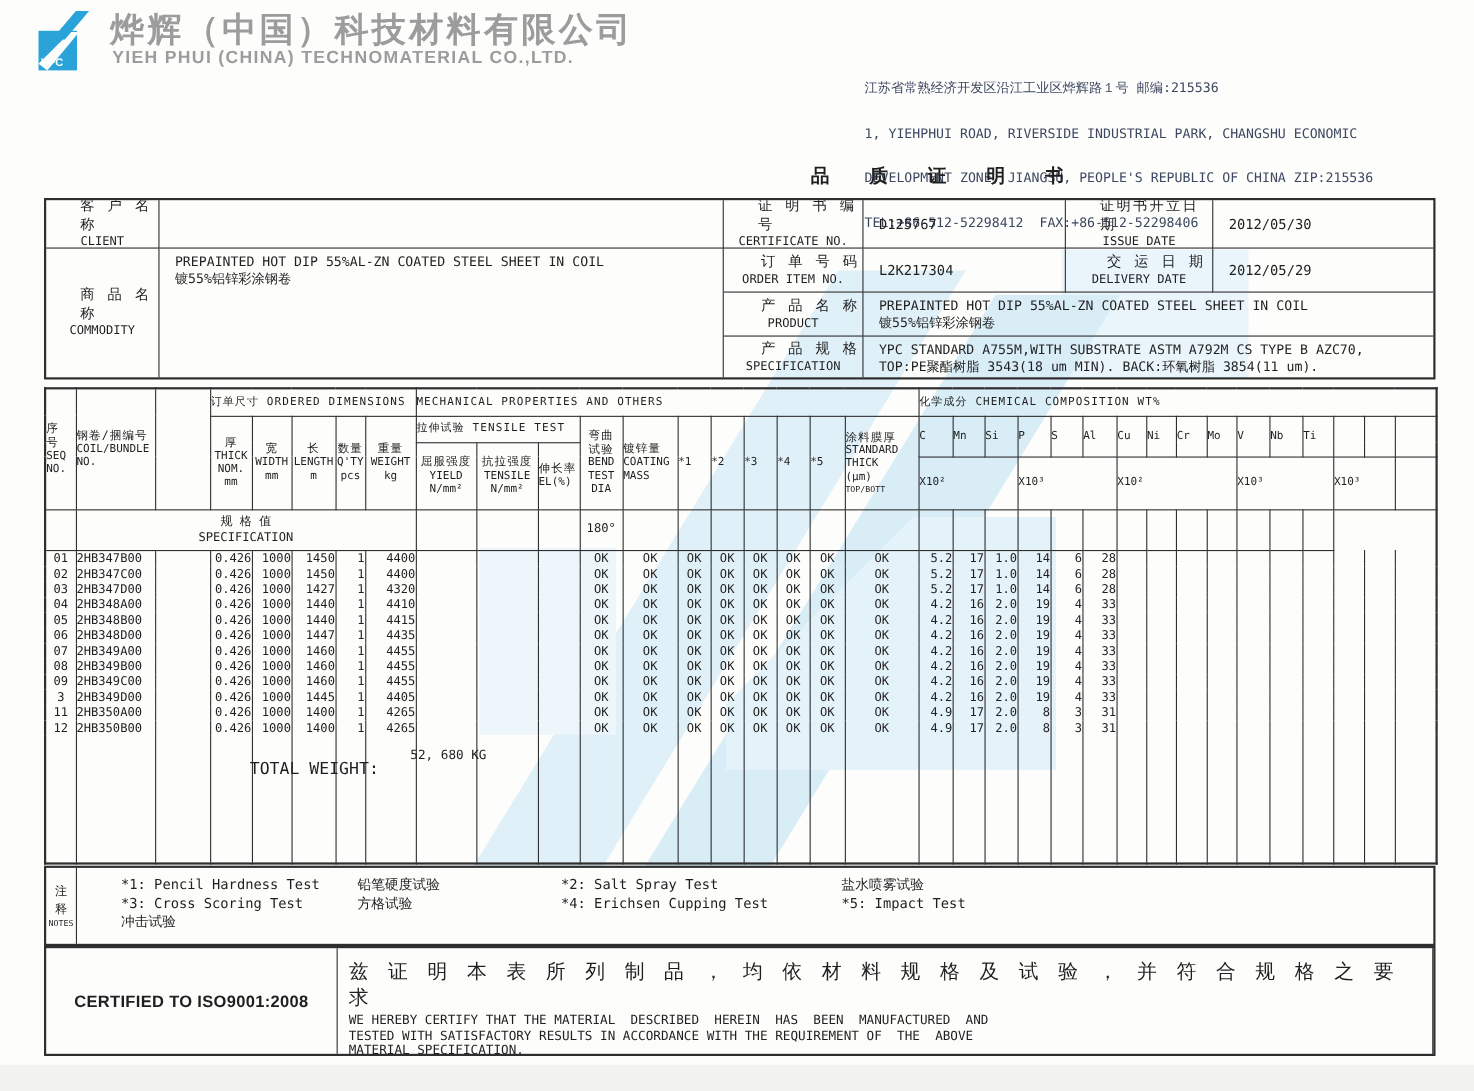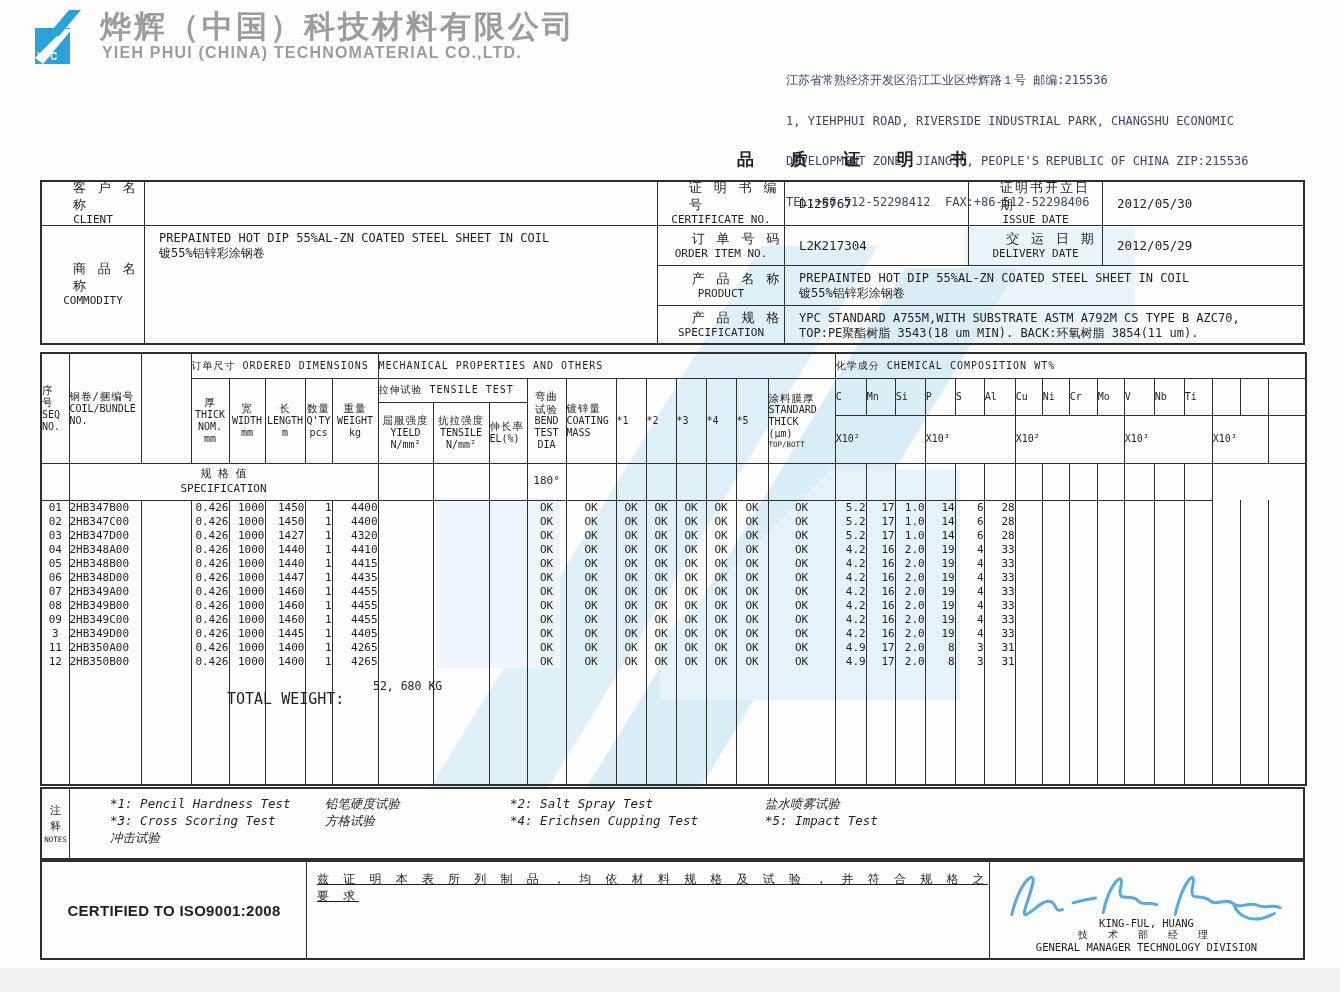--- a/index.html
+++ b/index.html
@@ -61,28 +61,28 @@
   .c11,.c12,.c13,.c14,.c15,.c16,.c17,.c18{text-align:center}
   .c19,.c20,.c21,.c22,.c23,.c24{text-align:right;padding-right:5px}
   .total-label { position:absolute; left:187px; top:338px; font-size:15px; z-index:2; background:transparent; }
   .total-value { position:absolute; left:333px; top:327px; font-size:11.5px; z-index:2; }
 
   
   .notes { position:absolute; left:40px; top:787px; width:1265px; height:73px; border:2px solid #2e2e2e; display:flex; }
   .notes-side { width:28px; border-right:1px solid #2e2e2e; display:flex; flex-direction:column; align-items:center; justify-content:center; gap:1px; }
   .notes-side .cn { font-size:11px; } .notes-side .en { font-size:7.5px; }
   .notes-body { flex:1; padding:7px 0 0 40px; }
-  .notes-grid { display:grid; grid-template-columns:215px 185px 255px auto; row-gap:2px; font-size:12.5px; line-height:15px;font-style:italic; }
+  .notes-grid { display:grid; grid-template-columns:215px 185px 255px auto; row-gap:2px; font-size:12.5px; line-height:15px; }
 
   
   .foot { position:absolute; left:40px; top:860px; width:1265px; height:100px; border:2px solid #2e2e2e; display:flex; }
   .foot-iso { width:265px; border-right:1px solid #2e2e2e; display:flex; align-items:center; justify-content:center; }
   .foot-iso div { font-family:"Liberation Sans",sans-serif; font-weight:bold; font-size:15px; letter-spacing:0.3px; }
   .foot-cert { flex:1; border-right:1px solid #2e2e2e; padding:9px 0 0 10px; }
-  .cert-cn { font-size:12px; letter-spacing:3.5px;text-decoration:underline; }
+  .cert-cn { font-size:18px; letter-spacing:3.5px; }
   .cert-en { font-size:11.5px; line-height:13.5px; margin-top:2px; white-space:pre-wrap; }
   .foot-sign { width:313px; position:relative; }
   .sig-svg { position:absolute; left:8px; top:0px; }
   .sign-text { position:absolute; bottom:5px; left:0; right:0; text-align:center; line-height:12px; }
   .sign-name { font-size:10.5px; }
   .sign-cn { font-size:10px; letter-spacing:7px; }
   .sign-en { font-size:10.5px; }
 
   .bottom-strip { position:absolute; left:0; top:968px; width:1340px; height:24px; background:#f2f2f0; }
 </style>
@@ -888,34 +888,19 @@
         </div>
       </div>
     </div>
 
     <div class="foot">
       <div class="foot-iso">
         <div>CERTIFIED TO ISO9001:2008</div>
       </div>
       <div class="foot-cert">
         <div class="cert-cn">兹 证 明 本 表 所 列 制 品 ， 均 依 材 料 规 格 及 试 验 ， 并 符 合 规 格 之 要 求</div>
-      </div>
-      <div class="foot-sign">
-        <svg class="sig-svg" width="296" height="70" viewBox="0 0 300 72">
-          <g fill="none" stroke="#58a9e2" stroke-width="3.1" stroke-linecap="round">
-            <path d="M12,54 C20,20 38,5 33,24 C29,41 21,56 27,54 C35,50 45,37 53,41 C58,44 56,52 64,49"></path>
-            <path d="M75,42 C82,40 91,38 98,37"></path>
-            <path d="M106,52 C112,23 128,6 124,26 C120,44 134,31 142,40 C147,46 155,40 161,44"></path>
-            <path d="M180,54 C188,20 202,5 198,25 C194,43 206,31 216,40 C222,46 232,36 240,43 C246,49 256,40 266,45 C272,48 282,43 288,47"></path>
-            <path d="M240,43 C245,58 262,64 282,53"></path>
-          </g>
-        </svg>
-        <div class="sign-text">
-          <div class="sign-name">KING-FUL, HUANG</div>
-          <div class="sign-cn">技 术 部 经 理</div>
-          <div class="sign-en">GENERAL MANAGER TECHNOLOGY DIVISION</div>
-        </div>
+        <div class="cert-en"><span>WE HEREBY CERTIFY THAT THE MATERIAL  DESCRIBED  HEREIN  HAS  BEEN  MANUFACTURED  AND</span><br><span>TESTED WITH SATISFACTORY RESULTS IN ACCORDANCE WITH THE REQUIREMENT OF  THE  ABOVE</span><br><span>MATERIAL SPECIFICATION.</span></div>
       </div>
     </div>
 
   </div>
 </div>
 <div class="bottom-strip"></div>
 
 </body></html>

